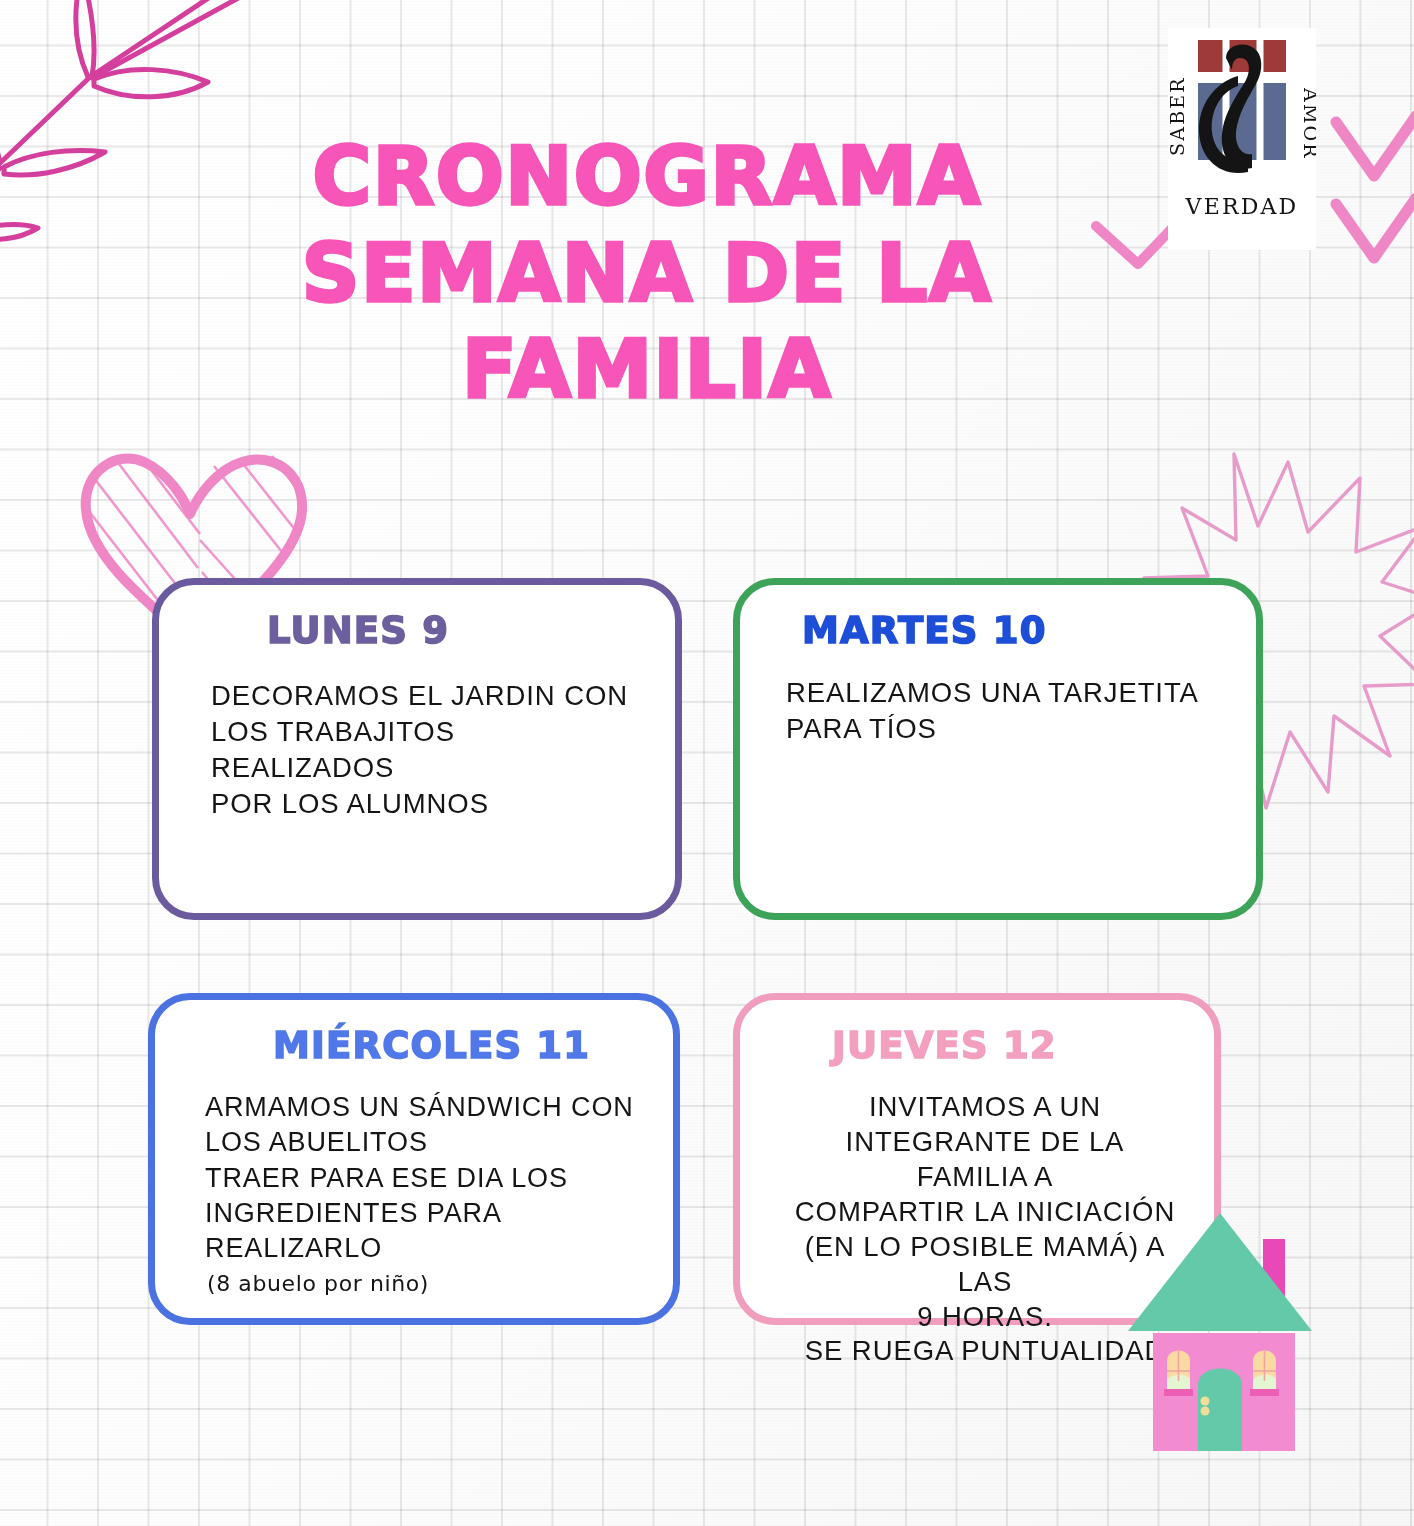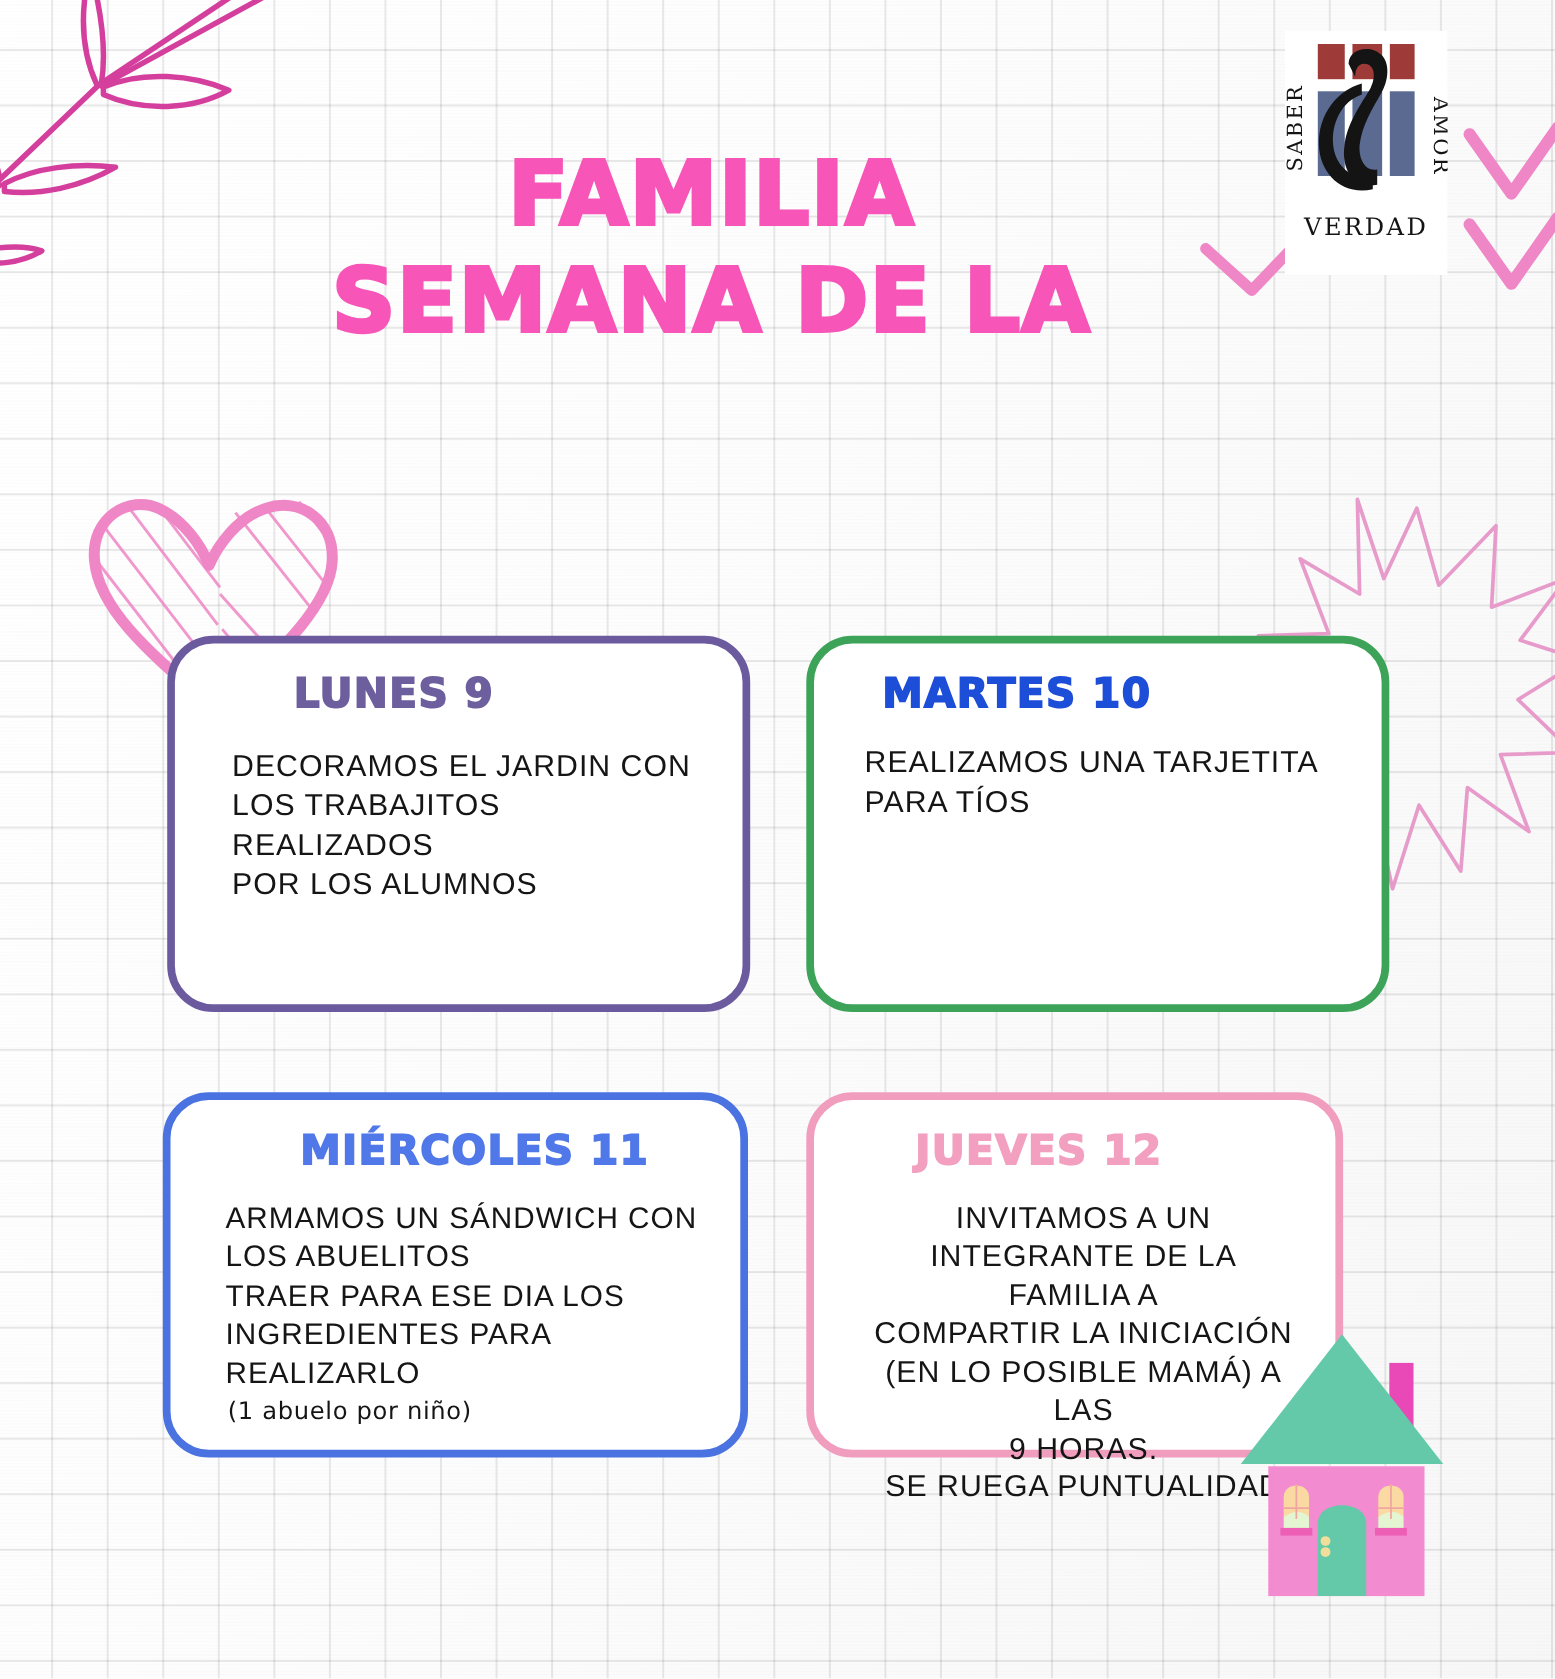--- a/index.html
+++ b/index.html
@@ -202,22 +202,23 @@
         <path d="M70 58 C52 64 42 84 44 104 C46 124 62 136 80 132
                  L80 144 C52 150 32 130 31 104 C30 76 48 54 70 48 Z"></path>
       </g>
       <text x="16" y="128" fill="#141414" font-family="DejaVu Serif, serif" font-size="19" letter-spacing="2.2" transform="rotate(-90 16 128)">SABER</text>
       <text x="136" y="60" fill="#141414" font-family="DejaVu Serif, serif" font-size="19" letter-spacing="2.2" transform="rotate(90 136 60)">AMOR</text>
       <text x="74" y="186" fill="#141414" font-family="DejaVu Serif, serif" font-size="22" letter-spacing="2.2" text-anchor="middle">VERDAD</text>
     </svg>
   </div>
 
   <div class="title-block">
+    <span class="title-line">CRONOGRAMA</span>
+    <span class="title-line">SEMANA DE LA</span>
     <span class="title-line">FAMILIA</span>
-    <span class="title-line">SEMANA DE LA</span>
   </div>
 
   <div class="card card-1">
     <h2 class="card-title">LUNES 9</h2>
     <p class="card-body">DECORAMOS EL JARDIN CON
 LOS TRABAJITOS REALIZADOS
 POR LOS ALUMNOS</p>
   </div>
 
   <div class="card card-2">
@@ -225,21 +226,21 @@
     <p class="card-body">REALIZAMOS UNA TARJETITA
 PARA TÍOS</p>
   </div>
 
   <div class="card card-3">
     <h2 class="card-title">MIÉRCOLES 11</h2>
     <p class="card-body">ARMAMOS UN SÁNDWICH CON
 LOS ABUELITOS
  TRAER PARA ESE DIA LOS
 INGREDIENTES PARA REALIZARLO</p>
-    <p class="card-note">(1 abuelo por niño)</p>
+    <p class="card-note">(8 abuelo por niño)</p>
   </div>
 
   <div class="card card-4">
     <h2 class="card-title">JUEVES 12</h2>
     <p class="card-body">INVITAMOS A UN
 INTEGRANTE DE LA FAMILIA A
 COMPARTIR LA INICIACIÓN
 (EN LO POSIBLE MAMÁ) A LAS
 9 HORAS.
 SE RUEGA PUNTUALIDAD</p>

